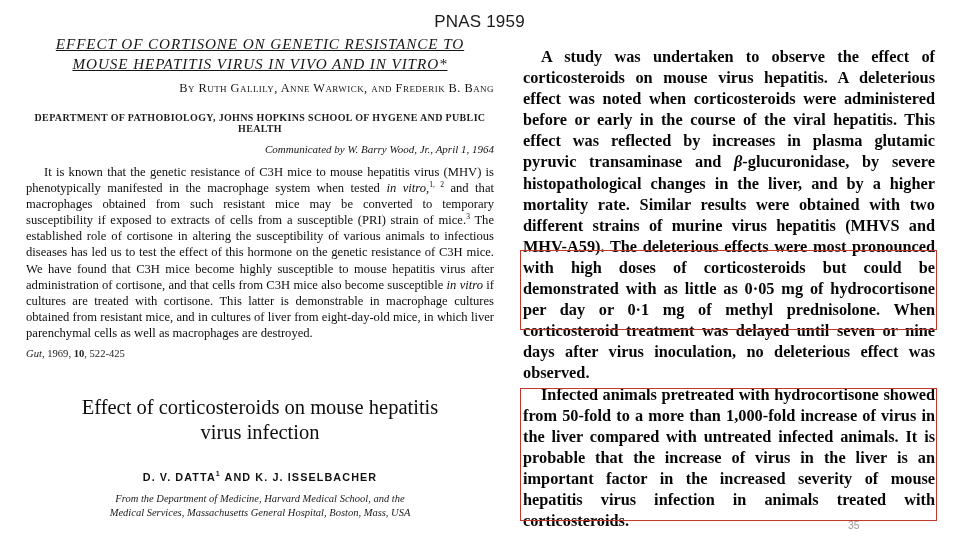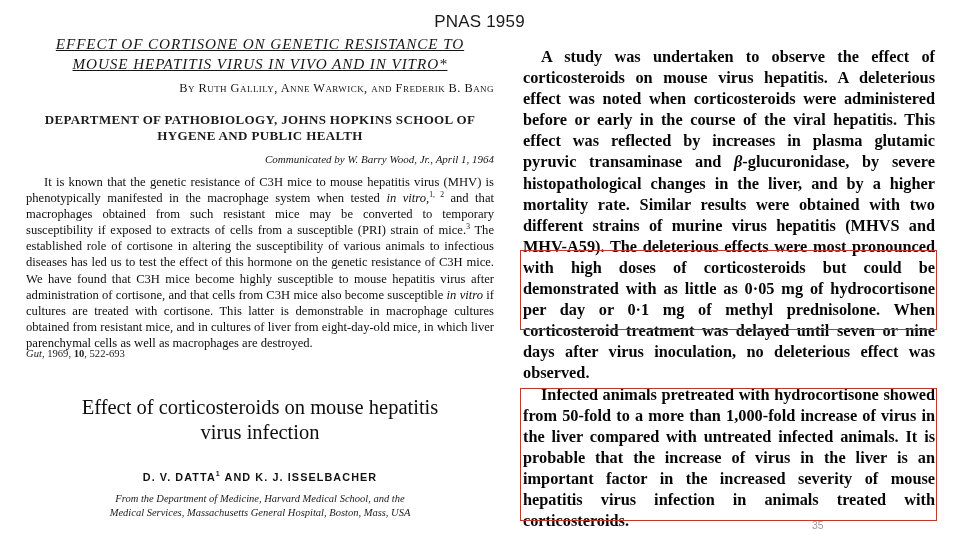--- a/index.html
+++ b/index.html
@@ -54,21 +54,21 @@
     font-family: "Liberation Serif", serif;
     font-size: 12.4px;
     font-variant: small-caps;
     text-align: right;
     letter-spacing: 0.45px;
     margin: 0 0 8px 0;
     color: #161616;
   }
   .paper1-dept {
     font-family: "Liberation Serif", serif;
-    font-size: 13px;
+    font-size: 10px;
     font-weight: bold;
     font-variant: small-caps;
     text-align: center;
     letter-spacing: 0.35px;
     margin: 16px 0 9px 0;
     color: #1c1c1c;
   }
   .paper1-communicated {
     font-family: "Liberation Serif", serif;
     font-style: italic;
@@ -162,21 +162,21 @@
     box-sizing: border-box;
     pointer-events: none;
     background: transparent;
   }
   #redbox-1 { left: 520px; top: 250px; width: 417px; height: 80px; }
   #redbox-2 { left: 520px; top: 388px; width: 417px; height: 133px; }
 
   
   #page-number {
     position: absolute;
-    left: 812px;
+    left: 848px;
     top: 519px;
     font-family: "Liberation Sans", sans-serif;
     font-size: 10.5px;
     color: #9a9a9a;
   }
 </style>
 </head>
 <body>
 
 <div id="slide-header">PNAS 1959</div>
@@ -195,21 +195,21 @@
   <div class="paper1-communicated">Communicated by W. Barry Wood, Jr., April 1, 1964</div>
 
   <p class="paper1-body">
     <span>It is known that the genetic resistance of C3H mice to mouse hepatitis virus (MHV) is phenotypically manifested in the macrophage system when tested </span><i>in vitro,</i><sup>1, 2</sup><span> and that macrophages obtained from such resistant mice may be converted to temporary susceptibility if exposed to extracts of cells from a susceptible (PRI) strain of mice.</span><sup>3</sup><span>  The established role of cortisone in altering the susceptibility of various animals to infectious diseases has led us to test the effect of this hormone on the genetic resistance of C3H mice.   We have found that C3H mice become highly susceptible to mouse hepatitis virus after administration of cortisone, and that cells from C3H mice also become susceptible </span><i>in vitro</i><span> if cultures are treated with cortisone. This latter is demonstrable in macrophage cultures obtained from resistant mice, and in cultures of liver from eight-day-old mice, in which liver parenchymal cells as well as macrophages are destroyed.</span>
   </p>
 </div>
 
 <div id="paper2">
 
   <div class="paper2-citation">
-    <span class="ital">Gut</span><span>, 1969, </span><span class="bold">10</span><span>, 522-693</span>
+    <span class="ital">Gut</span><span>, 1969, </span><span class="bold">10</span><span>, 522-425</span>
   </div>
 
   <div class="paper2-title">
     <span>Effect of corticosteroids on mouse hepatitis</span><br>
     <span>virus infection</span>
   </div>
 
   <div class="paper2-authors">
     <span>D. V. DATTA</span><sup>1</sup><span> AND K. J. ISSELBACHER</span>
   </div>

